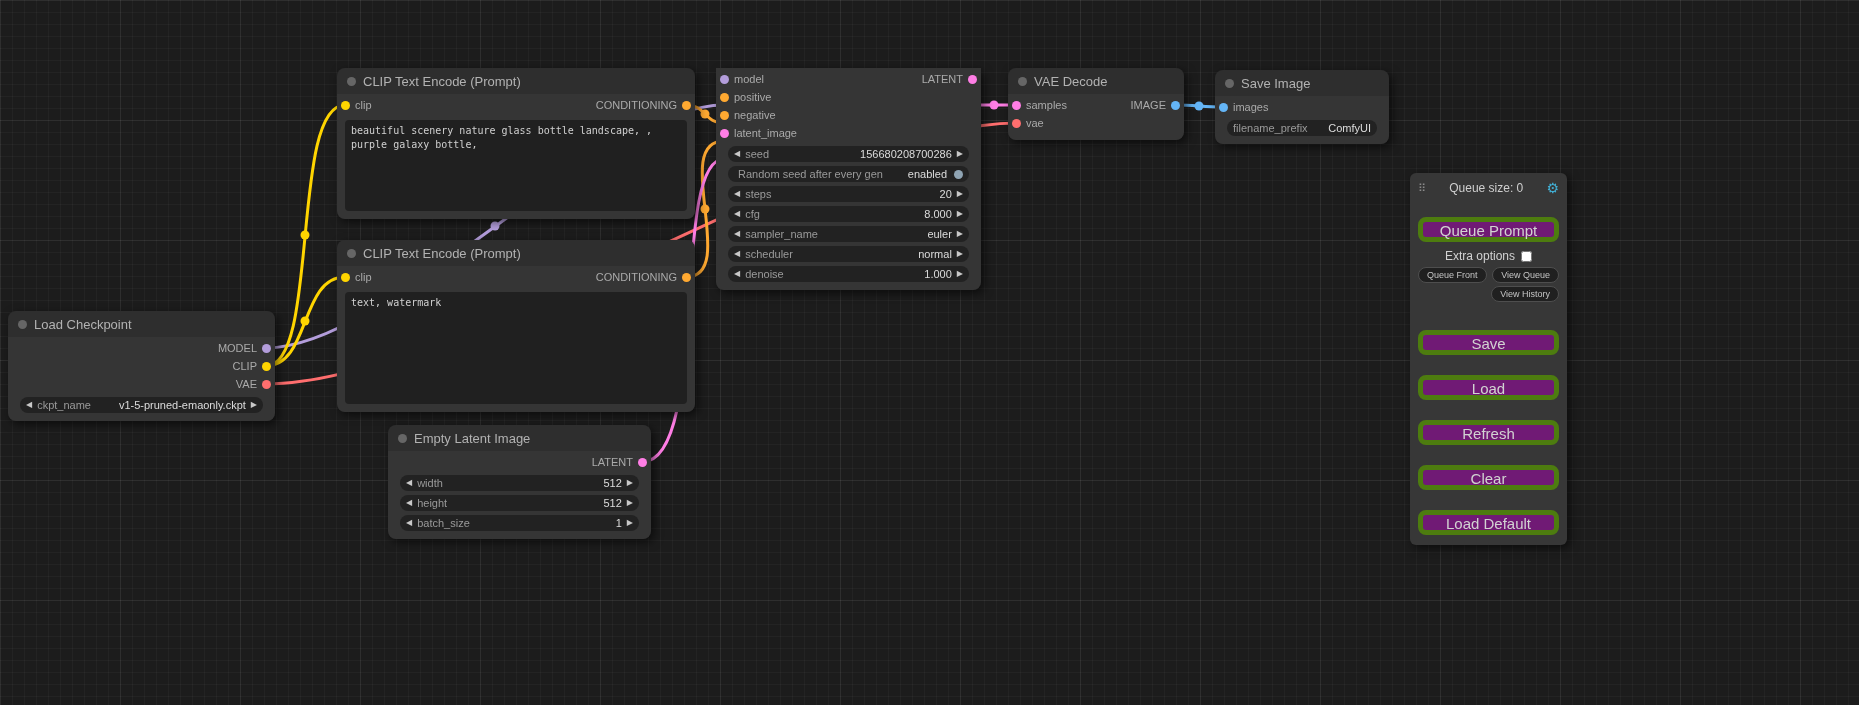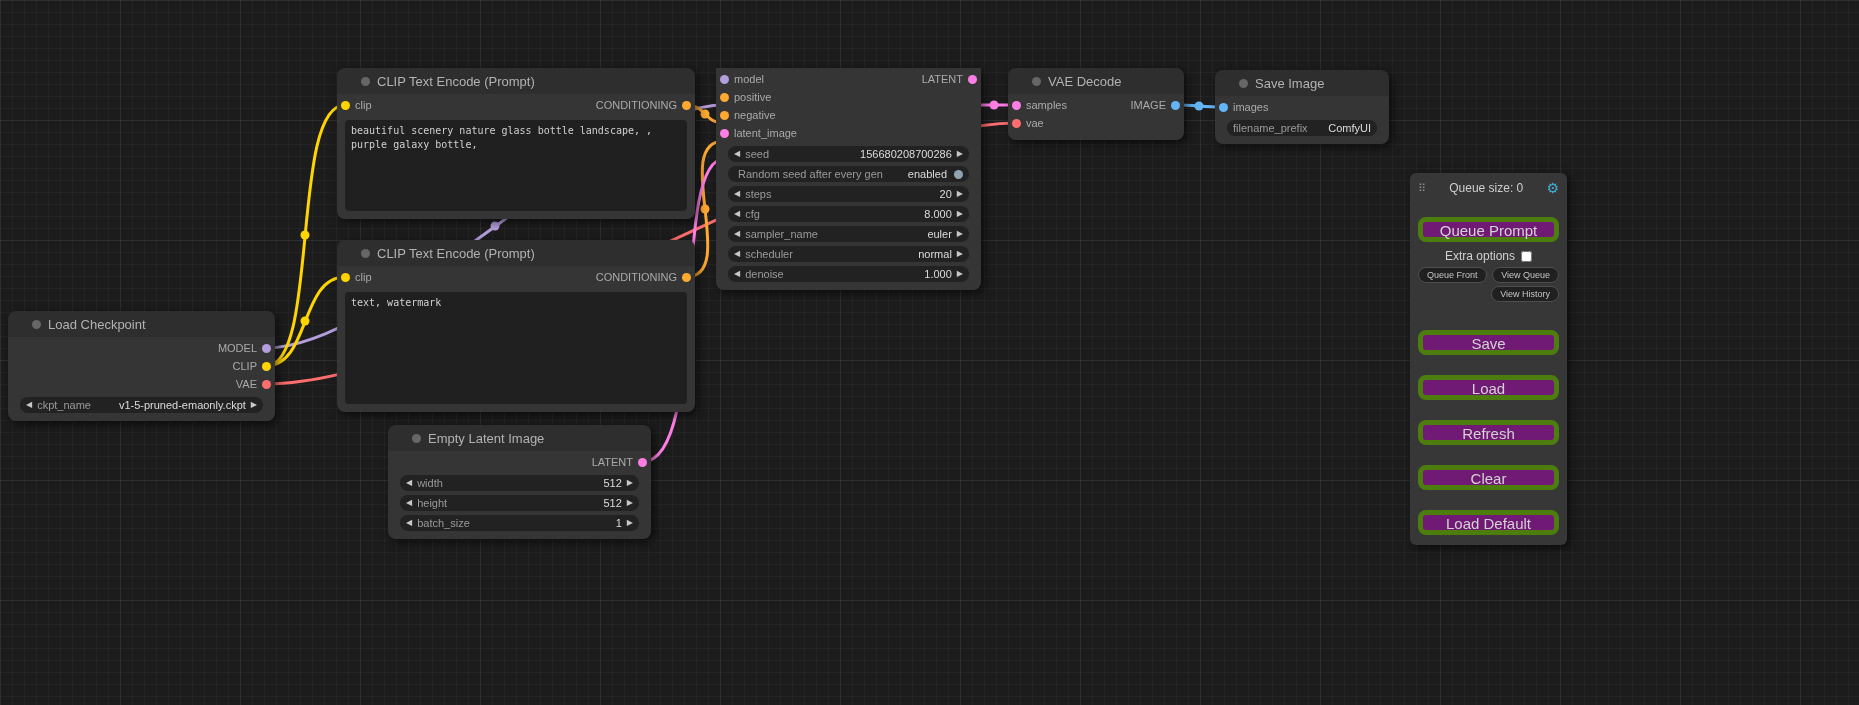--- a/index.html
+++ b/index.html
@@ -16,21 +16,21 @@
   }
   svg.wires { position: absolute; left: 0; top: 0; z-index: 1; }
   svg.wires path { fill: none; stroke-width: 3; stroke-linecap: round; }
 
   .node {
     position: absolute; z-index: 2; display: flex; flex-direction: column;
     border-radius: 8px; box-shadow: 3px 3px 10px rgba(0,0,0,0.6);
   }
   .ntitle {
     height: 26px; background: #2e2e2e; border-radius: 8px 8px 0 0;
-    display: flex; align-items: center; gap: 7px; padding: 0 24px;
+    display: flex; align-items: center; gap: 7px; padding: 0 10px;
     color: #b2b2b2; font-size: 13px; flex: none;
   }
   .ndot { width: 9px; height: 9px; border-radius: 50%; background: #666; flex: none; }
   .nbody { background: #353535; border-radius: 0 0 8px 8px; padding: 2px 0 8px 0; flex: 1; }
   .srow { display: flex; justify-content: space-between; align-items: center; height: 18px; padding: 0 4px; }
   .sin, .sout { display: flex; align-items: center; gap: 5px; }
   .sout { margin-left: auto; }
   .sdot { width: 9px; height: 9px; border-radius: 50%; background: #888; flex: none; }
   .slabel { font-size: 11px; color: #aaa; white-space: nowrap; }
 

